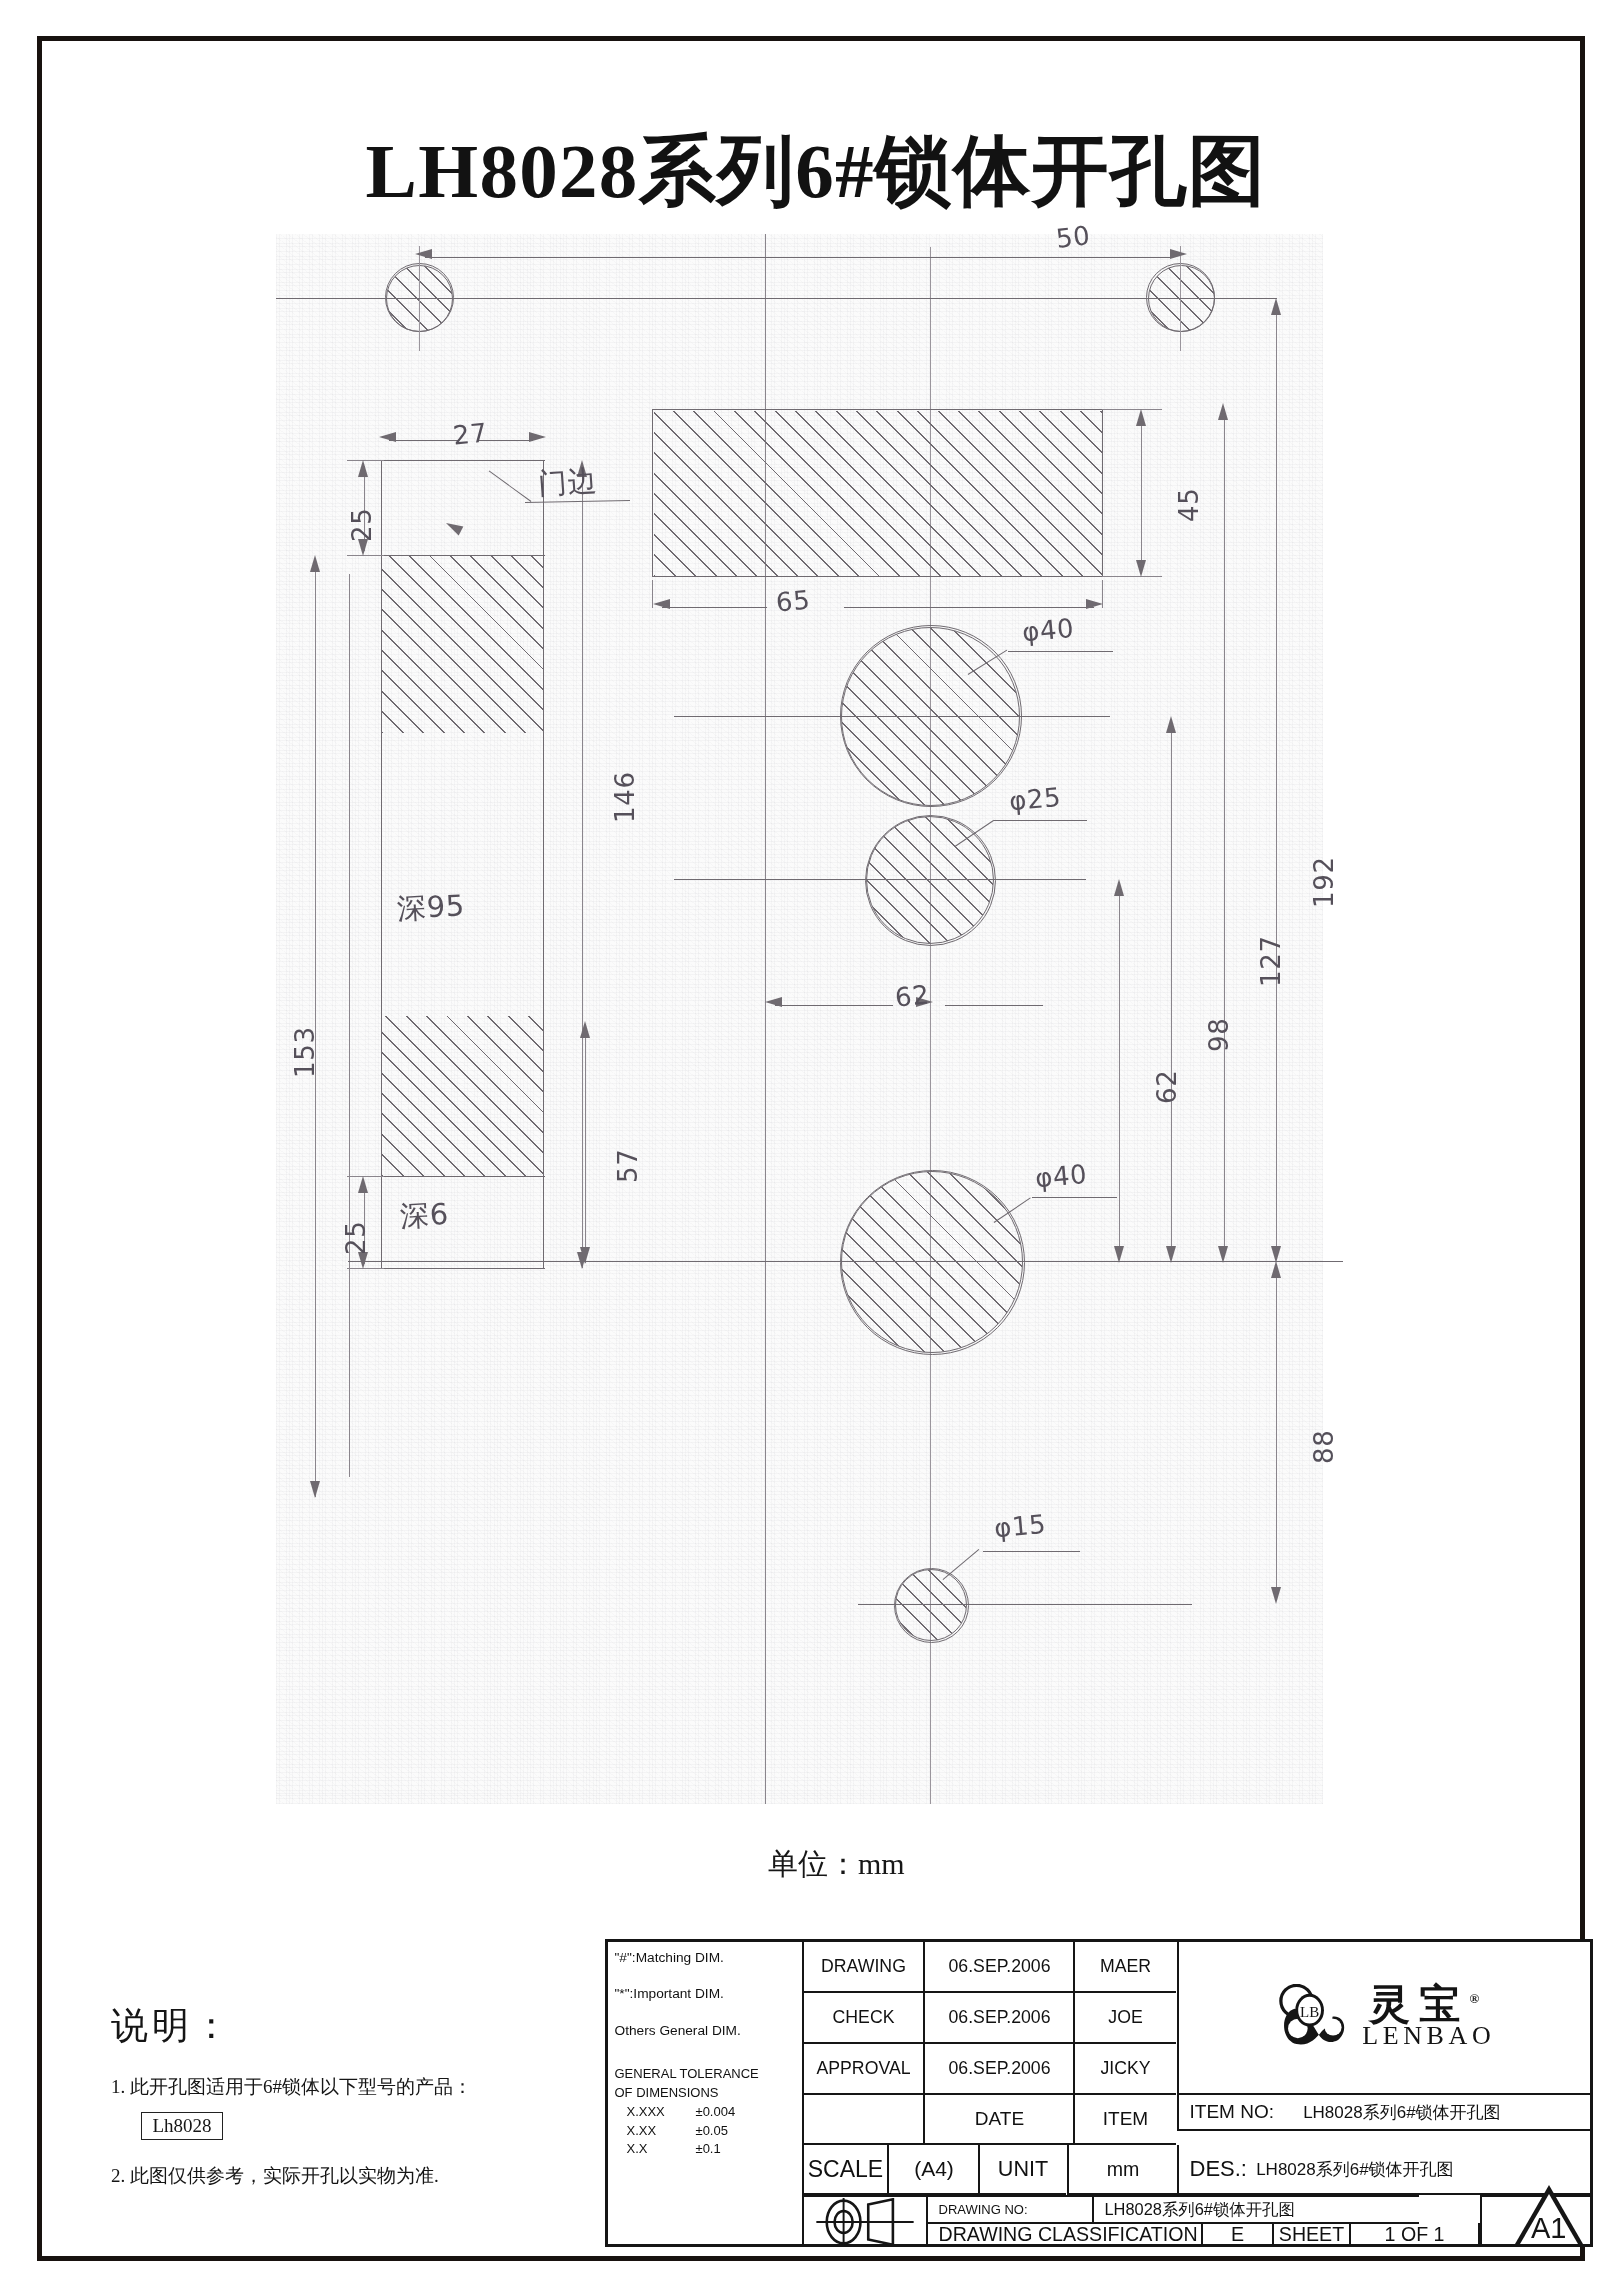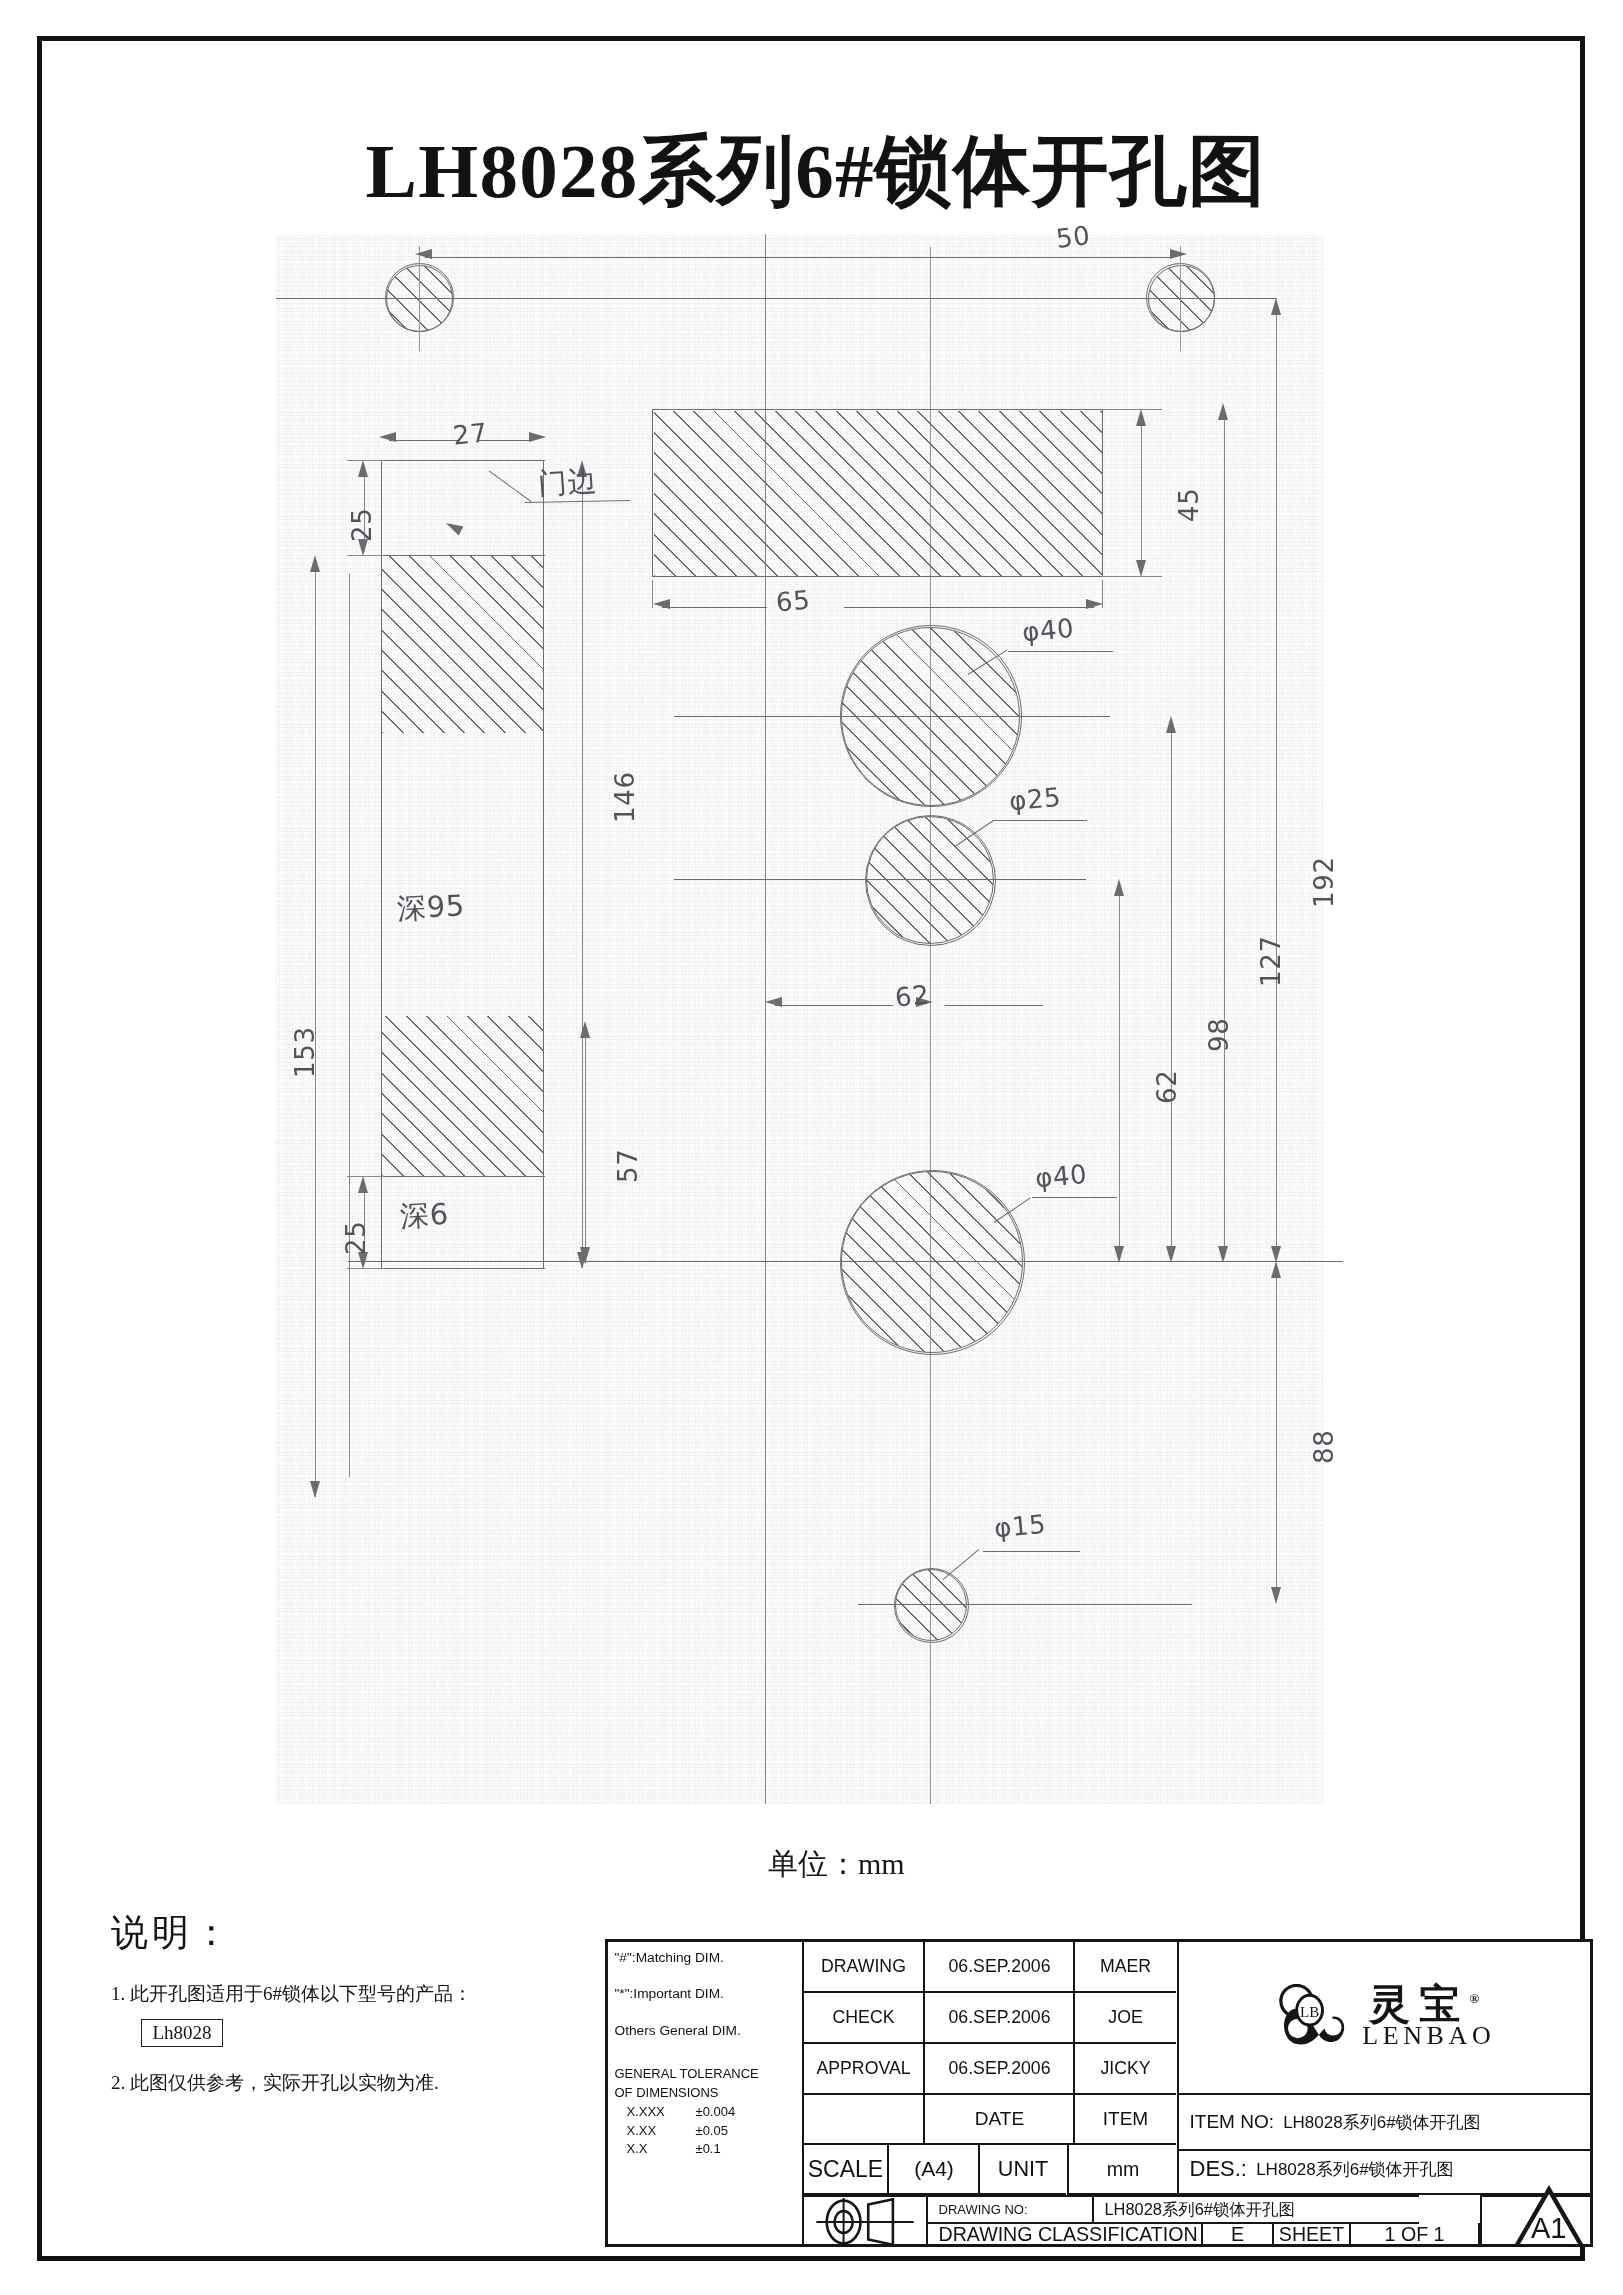--- a/index.html
+++ b/index.html
@@ -54,21 +54,21 @@
   .ah.up    {border-left:5.9px solid transparent;border-right:5.9px solid transparent;border-bottom:17px solid #6f6a70;}
   .ah.down  {border-left:5.9px solid transparent;border-right:5.9px solid transparent;border-top:17px solid #6f6a70;}
   .ah.left  {border-top:5.9px solid transparent;border-bottom:5.9px solid transparent;border-right:17px solid #6f6a70;}
   .ah.right {border-top:5.9px solid transparent;border-bottom:5.9px solid transparent;border-left:17px solid #6f6a70;}
 
   
   #unit{position:absolute;left:726px;top:1803px;font-family:"Liberation Serif",serif;
         font-size:30px;color:#171717;}
 
   
-  #notes{position:absolute;left:69px;top:1867px;width:484px;color:#151515;}
+  #notes{position:absolute;left:69px;top:1960px;width:484px;color:#151515;}
   #notes .ttl{font-family:"Liberation Serif",serif;font-size:37px;letter-spacing:3.9px;}
   #notes .itm{font-family:"Liberation Serif",serif;font-size:19px;margin-top:22px;line-height:1.5;}
   #notes .model{display:inline-block;border:1.3px solid #222;padding:2px 10.5px;
         margin:10.5px 0 0 30px;font-family:"Liberation Serif",serif;font-size:19px;}
 
   
   #tb{position:absolute;left:563px;top:1898px;width:988px;height:308px;
       border:3.3px solid #151515;box-sizing:border-box;background:#fff;color:#111;}
   #tb .cell{position:absolute;box-sizing:border-box;display:flex;
         align-items:center;justify-content:center;text-align:center;
@@ -355,21 +355,21 @@
         </div>
         <div>
           <div id="logoTxtCN">
             <span>灵宝</span><span class="reg">®</span>
           </div>
           <div id="logoTxtEN">LENBAO</div>
         </div>
       </div>
     </div>
 
-    <div class="cell bL bB lft" style="left:569px;top:153px;width:414px;height:56px;font-size:17px;">
+    <div class="cell bL bB lft" style="left:569px;top:153px;width:414px;height:36px;font-size:17px;gap:20px;">
       <span style="font-size:19px;margin-right:9.2px;">ITEM NO:</span>
       <span>LH8028系列6#锁体开孔图</span>
     </div>
 
     <div class="cell bL bB lft" style="left:569px;top:203px;width:414px;height:50px;font-size:17px;">
       <span style="font-size:22px;margin-right:9.2px;">DES.:</span>
       <span>LH8028系列6#锁体开孔图</span>
     </div>
 
     <div class="cell bL bT" style="left:872px;top:253px;width:111px;height:52px;">

